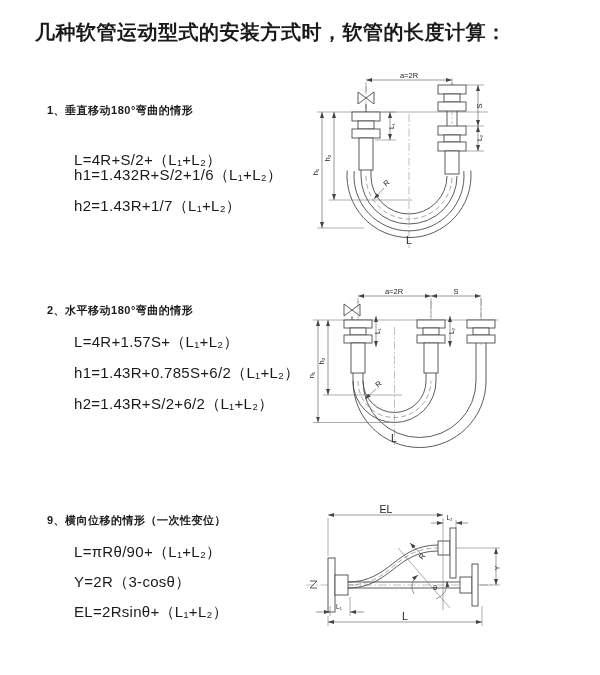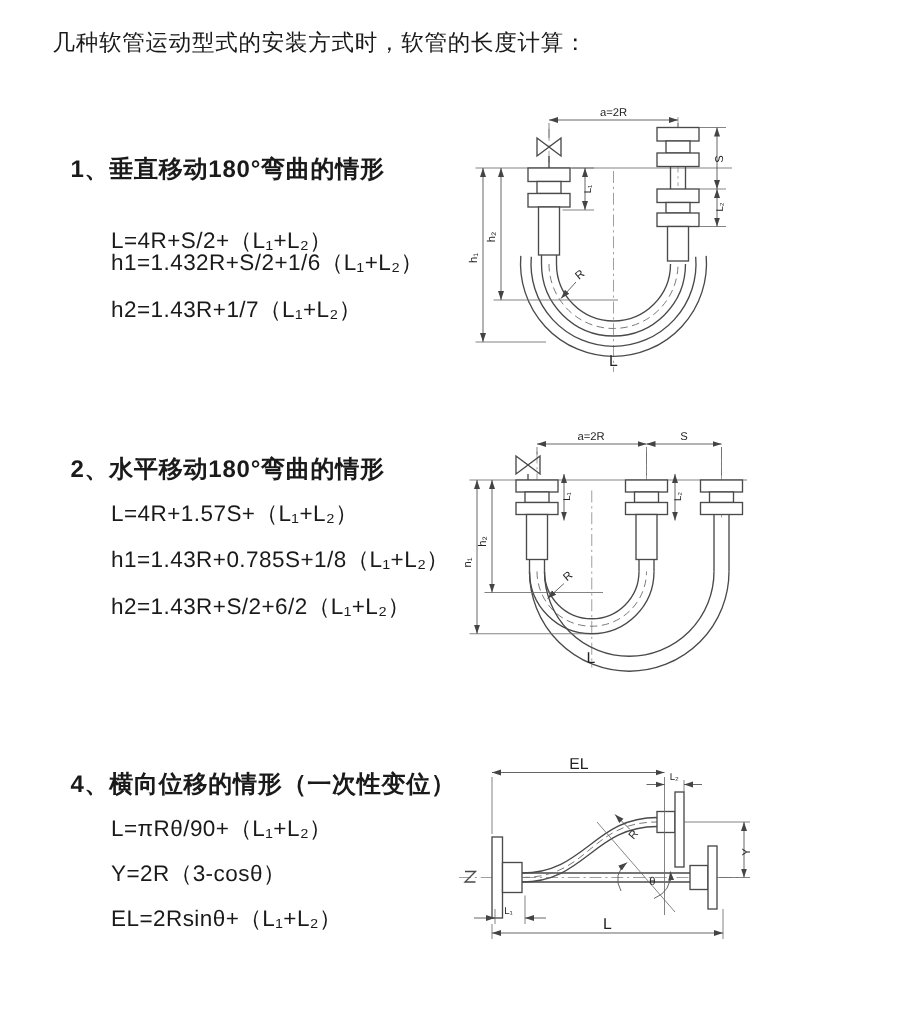--- a/index.html
+++ b/index.html
@@ -3,22 +3,22 @@
 <meta charset="utf-8">
 <style>
   html,body{margin:0;padding:0;}
   body{
     width:600px;height:675px;position:relative;overflow:hidden;
     background:#ffffff;
     font-family:"Liberation Sans","DejaVu Sans",sans-serif;
     color:#1a1a1a;
   }
   .abs{position:absolute;white-space:nowrap;}
-  .title{left:35px;top:19px;font-size:15px;font-weight:400;letter-spacing:.5px;text-align:right;}
-  .heading{font-size:16px;font-weight:700;letter-spacing:.5px;}
+  .title{left:35px;top:19px;font-size:20px;font-weight:700;letter-spacing:.5px;text-align:right;}
+  .heading{font-size:11px;font-weight:700;letter-spacing:.5px;}
   .formula{font-size:15px;letter-spacing:.3px;}
   svg.diag{position:absolute;}
   svg .ln{fill:none;stroke:#4a4a4a;stroke-width:.9;}
   svg .fr{fill:#ffffff;stroke:#4a4a4a;stroke-width:.9;}
   svg .thin{fill:none;stroke:#6a6a6a;stroke-width:.55;}
   svg .dim{fill:none;stroke:#555555;stroke-width:.6;}
   svg .cl{fill:none;stroke:#8a8a8a;stroke-width:.55;stroke-dasharray:8 2.5 1.5 2.5;}
   svg .dash{fill:none;stroke:#6a6a6a;stroke-width:.6;stroke-dasharray:5 3;}
   svg text{fill:#222222;font-size:7.5px;font-family:"Liberation Sans","DejaVu Sans",sans-serif;text-anchor:middle;}
   svg text.big{font-size:10.5px;}
@@ -29,24 +29,24 @@
 
 <div class="abs title">几种软管运动型式的安装方式时，软管的长度计算：</div>
 
 <div class="abs heading" style="left:47px;top:103px">1、垂直移动180°弯曲的情形</div>
 <div class="abs formula" style="left:74px;top:151px">L=4R+S/2+（L₁+L₂）</div>
 <div class="abs formula" style="left:74px;top:166px">h1=1.432R+S/2+1/6（L₁+L₂）</div>
 <div class="abs formula" style="left:74px;top:197px">h2=1.43R+1/7（L₁+L₂）</div>
 
 <div class="abs heading" style="left:47px;top:303px">2、水平移动180°弯曲的情形</div>
 <div class="abs formula" style="left:74px;top:333px">L=4R+1.57S+（L₁+L₂）</div>
-<div class="abs formula" style="left:74px;top:364px">h1=1.43R+0.785S+1/8（L₁+L₂）</div>
+<div class="abs formula" style="left:74px;top:364px">h1=1.43R+0.785S+6/2（L₁+L₂）</div>
 <div class="abs formula" style="left:74px;top:395px">h2=1.43R+S/2+6/2（L₁+L₂）</div>
 
-<div class="abs heading" style="left:47px;top:513px">4、横向位移的情形（一次性变位）</div>
+<div class="abs heading" style="left:47px;top:513px">9、横向位移的情形（一次性变位）</div>
 <div class="abs formula" style="left:74px;top:543px">L=πRθ/90+（L₁+L₂）</div>
 <div class="abs formula" style="left:74px;top:573px">Y=2R（3-cosθ）</div>
 <div class="abs formula" style="left:74px;top:603px">EL=2Rsinθ+（L₁+L₂）</div>
 
 <svg class="diag" style="left:312px;top:68px" width="285" height="190" viewBox="0 0 285 190">
   <defs>
     <pattern id="d1h" width="3" height="3" patternUnits="userSpaceOnUse">
       <path d="M0,3 L3,0 M0,0 L3,3" stroke="#777" stroke-width="0.5"></path>
     </pattern>
     <marker id="d1a" viewBox="0 0 6 6" refX="6" refY="3" markerWidth="6" markerHeight="6" markerUnits="userSpaceOnUse" orient="auto-start-reverse">

